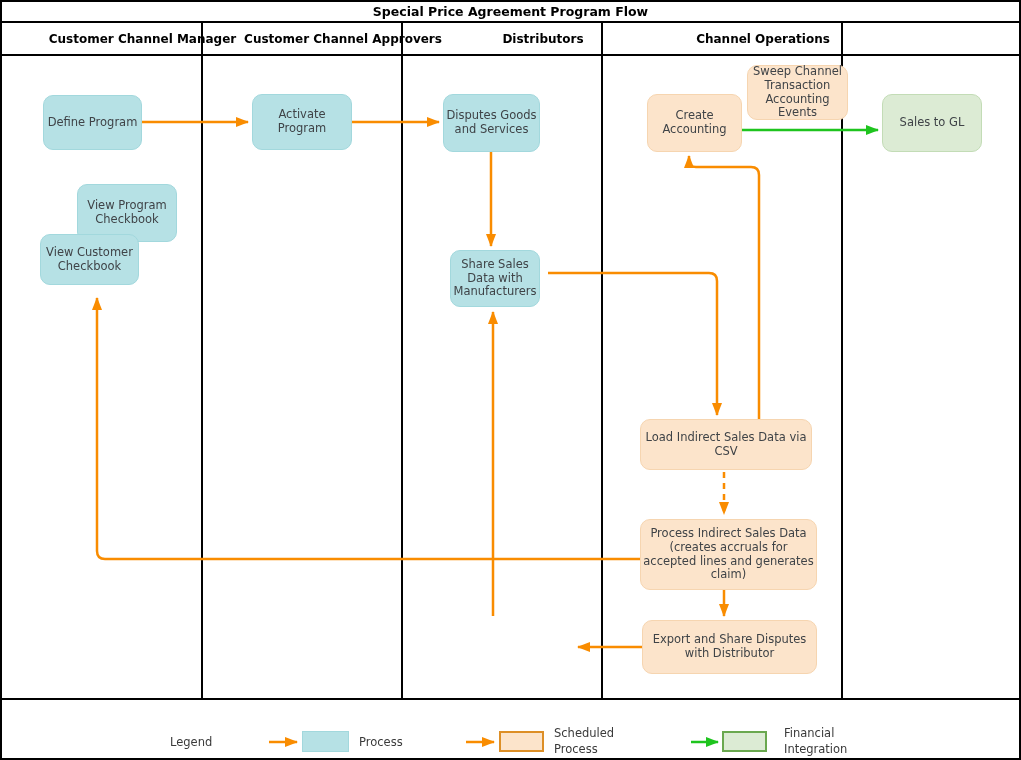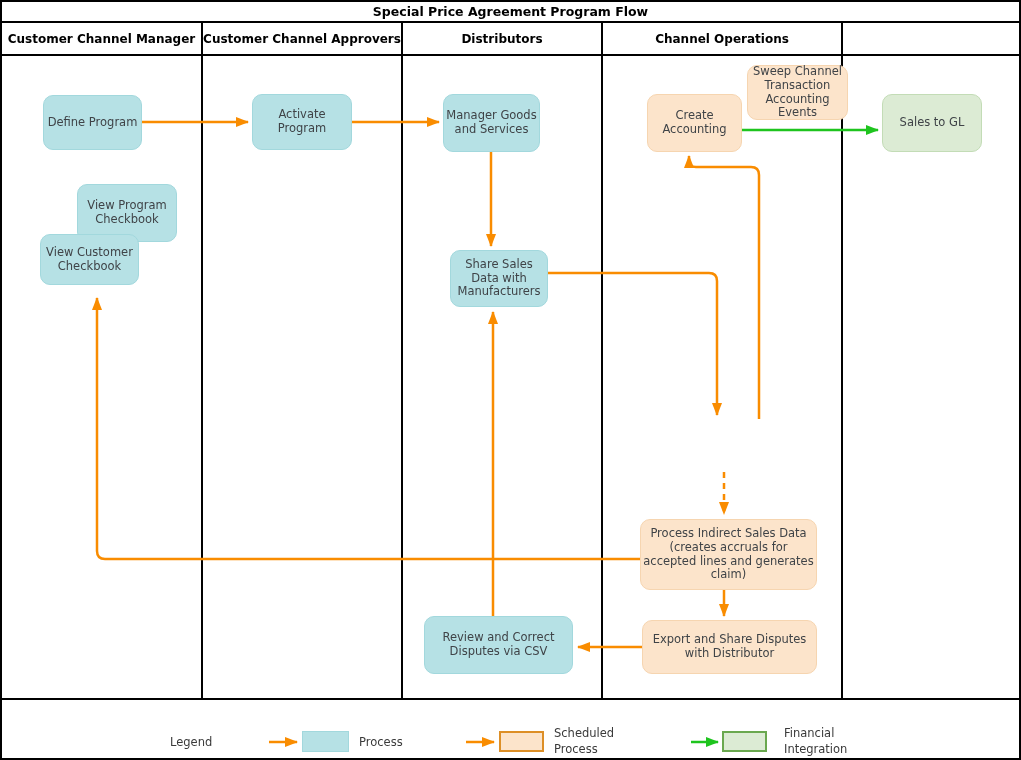--- a/index.html
+++ b/index.html
@@ -16,21 +16,21 @@
   .title-bar{
     position:absolute;left:0;top:0;width:1017px;height:19px;
     display:flex;align-items:center;justify-content:center;
     font-weight:bold;font-size:12.5px;color:#000;
   }
   .hline{position:absolute;left:0;width:1017px;height:2px;background:#000;}
   .vline{position:absolute;top:19px;width:2px;height:677px;background:#000;}
   .lane-header{
     position:absolute;top:21px;height:31px;
     display:flex;align-items:center;justify-content:center;
-    font-weight:bold;font-size:12px;color:#000;text-align:center;
+    font-weight:bold;font-size:12px;color:#000;text-align:center;margin-left:41px;
   }
   
   .node{
     position:absolute;
     display:flex;align-items:center;justify-content:center;
     text-align:center;
     border-radius:10px;
     font-size:11.5px;line-height:1.2;color:#3f4347;
     padding:2px;box-sizing:border-box;
   }
@@ -95,29 +95,29 @@
     <path class="c-orange" marker-end="url(#mo)" d="M638 557 H103 Q95 557 95 549 V296"></path>
 
     <path class="c-orange" marker-end="url(#mo)" d="M267 740 H295"></path>
     <path class="c-orange" marker-end="url(#mo)" d="M464 740 H492"></path>
     <path class="c-green" marker-end="url(#mg)" d="M689 740 H716"></path>
   </svg>
 
   <div class="node t-scheduled" style="left:745px;top:63px;width:101px;height:55px">Sweep Channel Transaction Accounting Events</div>
   <div class="node t-process" style="left:41px;top:93px;width:99px;height:55px">Define Program</div>
   <div class="node t-process" style="left:250px;top:92px;width:100px;height:56px">Activate Program</div>
-  <div class="node t-process" style="left:441px;top:92px;width:97px;height:58px">Manager Goods and Services</div>
+  <div class="node t-process" style="left:441px;top:92px;width:97px;height:58px">Disputes Goods and Services</div>
   <div class="node t-scheduled" style="left:645px;top:92px;width:95px;height:58px">Create Accounting</div>
   <div class="node t-financial" style="left:880px;top:92px;width:100px;height:58px">Sales to GL</div>
   <div class="node t-process" style="left:75px;top:182px;width:100px;height:58px">View Program Checkbook</div>
   <div class="node t-process" style="left:38px;top:232px;width:99px;height:51px">View Customer Checkbook</div>
-  <div class="node t-process" style="left:448px;top:248px;width:98px;height:57px">Share Sales Data with Manufacturers</div>
+  <div class="node t-process" style="left:448px;top:248px;width:90px;height:57px">Share Sales Data with Manufacturers</div>
+  <div class="node t-scheduled" style="left:638px;top:417px;width:172px;height:51px">Load Indirect Sales Data via CSV</div>
   <div class="node t-scheduled" style="left:638px;top:517px;width:177px;height:71px">Process Indirect Sales Data (creates accruals for accepted lines and generates claim)</div>
   <div class="node t-scheduled" style="left:640px;top:618px;width:175px;height:54px">Export and Share Disputes with Distributor</div>
-  <div class="node t-process" style="left:422px;top:614px;width:149px;height:58px">Review and Correct Disputes via CSV</div>
 
   <div class="legend-text" style="left:168px;top:733px">Legend</div>
   <div class="swatch sw-process"></div>
   <div class="legend-text" style="left:357px;top:733px">Process</div>
   <div class="swatch sw-scheduled"></div>
   <div class="legend-text" style="left:552px;top:724px;width:72px">Scheduled Process</div>
   <div class="swatch sw-financial"></div>
   <div class="legend-text" style="left:782px;top:724px;width:80px">Financial Integration</div>
 
 </div>

